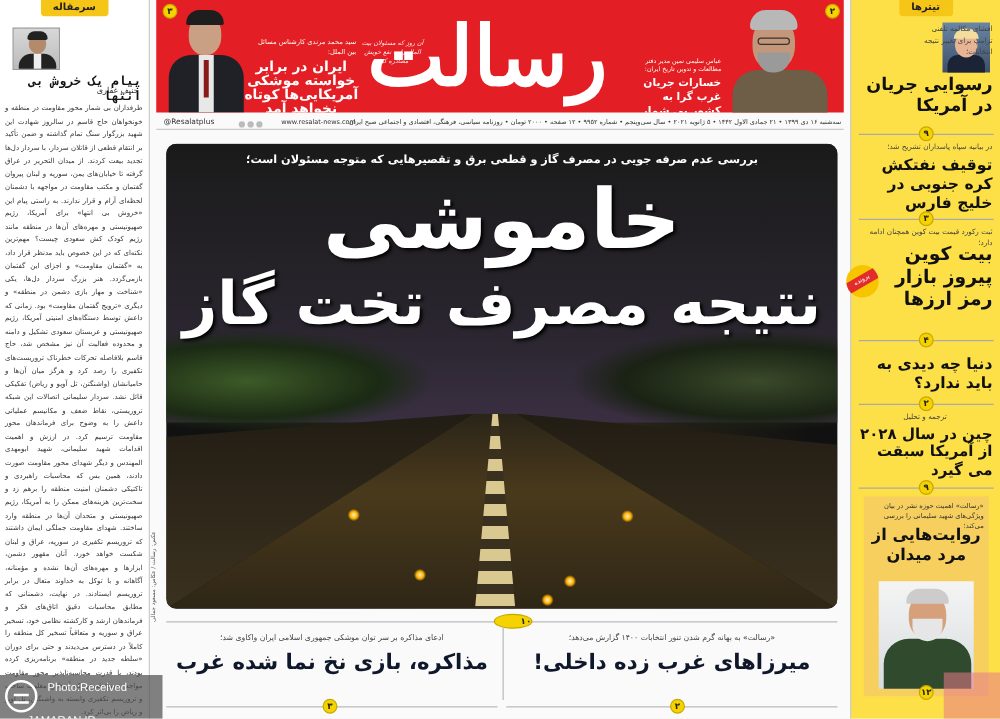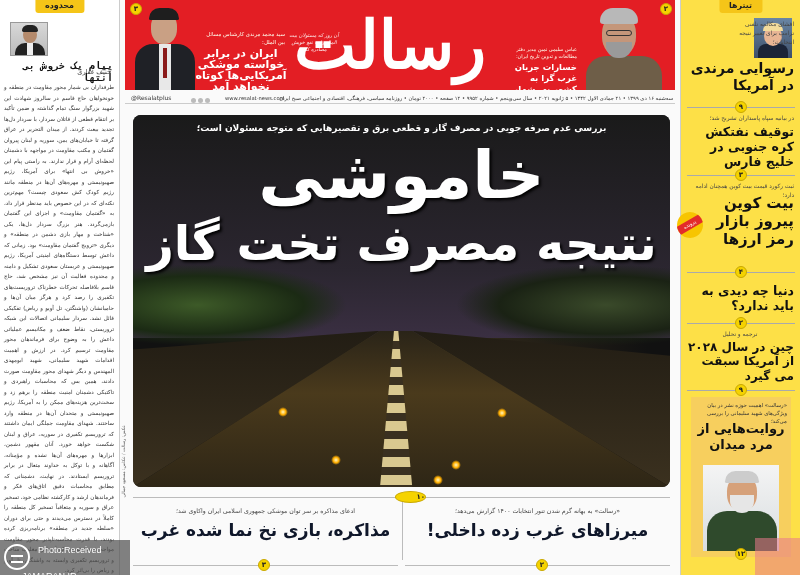--- a/index.html
+++ b/index.html
@@ -104,21 +104,21 @@
   .wm-logo::after { content: ""; position: absolute; left: 5px; top: 9px; width: 12px; height: 4px; border-top: 2px solid #fff; border-bottom: 2px solid #fff; }
   .wm-line1 { position: absolute; left: 38px; top: 5px; font-size: 9px; color: #fff; font-family: "Liberation Sans", sans-serif; }
   .wm-line2 { position: absolute; left: 22px; top: 19px; font-size: 9px; color: #fff; font-family: "Liberation Sans", sans-serif; margin-top: 12px; }
 </style>
 </head>
 <body>
 
 <div class="page">
 
   <div class="left-col">
-    <div class="section-tab">محدوده</div>
+    <div class="section-tab">سرمقاله</div>
     <div class="editor-photo">
       <div class="suit"></div>
         <div class="shirt"></div>
         <div class="head"></div>
         <div class="hair"></div>
     </div>
     <div class="author">حنیف غفاری</div>
     <div class="editorial-title">پیام یک خروش بی انتها</div>
     <div class="editorial-body">طرفداران بی شمار محور مقاومت در منطقه و خونخواهان حاج قاسم در سالروز شهادت این شهید بزرگوار سنگ تمام گذاشته و ضمن تأکید بر انتقام قطعی از قاتلان سردار، با سردار دل‌ها تجدید بیعت کردند. از میدان التحریر در عراق گرفته تا خیابان‌های یمن، سوریه و لبنان پیروان گفتمان و مکتب مقاومت در مواجهه با دشمنان لحظه‌ای آرام و قرار ندارند. به راستی پیام این «خروش بی انتها» برای آمریکا، رژیم صهیونیستی و مهره‌های آن‌ها در منطقه مانند رژیم کودک کش سعودی چیست؟ مهم‌ترین نکته‌ای که در این خصوص باید مدنظر قرار داد، به «گفتمان مقاومت» و اجزای این گفتمان بازمی‌گردد. هنر بزرگ سردار دل‌ها، یکی «شناخت و مهار بازی دشمن در منطقه» و دیگری «ترویج گفتمان مقاومت» بود. زمانی که داعش توسط دستگاه‌های امنیتی آمریکا، رژیم صهیونیستی و عربستان سعودی تشکیل و دامنه و محدوده فعالیت آن نیز مشخص شد، حاج قاسم بلافاصله تحرکات خطرناک تروریست‌های تکفیری را رصد کرد و هرگز میان آن‌ها و حامیانشان (واشنگتن، تل آویو و ریاض) تفکیکی قائل نشد. سردار سلیمانی اتصالات این شبکه تروریستی، نقاط ضعف و مکانیسم عملیاتی داعش را به وضوح برای فرماندهان محور مقاومت ترسیم کرد. در ارزش و اهمیت اقدامات شهید سلیمانی، شهید ابومهدی المهندس و دیگر شهدای محور مقاومت صورت دادند، همین بس که محاسبات راهبردی و تاکتیکی دشمنان امنیت منطقه را برهم زد و سخت‌ترین هزینه‌های ممکن را به آمریکا، رژیم صهیونیستی و متحدان آن‌ها در منطقه وارد ساختند. شهدای مقاومت جملگی ایمان داشتند که تروریسم تکفیری در سوریه، عراق و لبنان شکست خواهد خورد. آنان مقهور دشمن، ابزارها و مهره‌های آن‌ها نشده و مؤمنانه، آگاهانه و با توکل به خداوند متعال در برابر تروریسم ایستادند. در نهایت، دشمنانی که مطابق محاسبات دقیق اتاق‌های فکر و فرماندهان ارشد و کارکشته نظامی خود، تسخیر عراق و سوریه و متعاقباً تسخیر کل منطقه را کاملاً در دسترس می‌دیدند و حتی برای دوران «سلطه جدید در منطقه» برنامه‌ریزی کرده بودند، با قدرت محاسبه‌ناپذیر محور مقاومت مواجه شدند؛ قدرتی که آن‌ها را مغلوب ساخت و تروریسم تکفیری وابسته به واشنگتن، تل آویو و ریاض را بی‌اثر کرد.</div>
   </div>
@@ -193,21 +193,21 @@
 
   <div class="right-col">
     <div class="section-tab">تیترها</div>
 
     <div class="trump-photo">
       <div class="body"></div>
         <div class="face"></div>
         <div class="hair"></div>
     </div>
     <div class="rc-kicker" style="top:20px;width:62px;">افشای مکالمه تلفنی ترامپ برای تغییر نتیجه انتخابات؛</div>
-    <div class="rc-title" style="top:60px;font-size:14px;">رسوایی مرندی در آمریکا</div>
+    <div class="rc-title" style="top:60px;font-size:14px;">رسوایی جریان در آمریکا</div>
     <div class="rc-divider" style="top:107px;"></div>
     <div class="page-badge" style="left:54px;top:101px;">۹</div>
 
     <div class="rc-kicker" style="top:114px;width:108px;">در بیانیه سپاه پاسداران تشریح شد؛</div>
     <div class="rc-title" style="top:124px;font-size:12.5px;">توقیف نفتکش کره جنوبی در خلیج فارس</div>
     <div class="rc-divider" style="top:175px;"></div>
     <div class="page-badge" style="left:54px;top:169px;">۳</div>
 
     <div class="rc-kicker" style="top:182px;width:108px;">ثبت رکورد قیمت بیت کوین همچنان ادامه دارد؛</div>
     <div class="new-ribbon">

